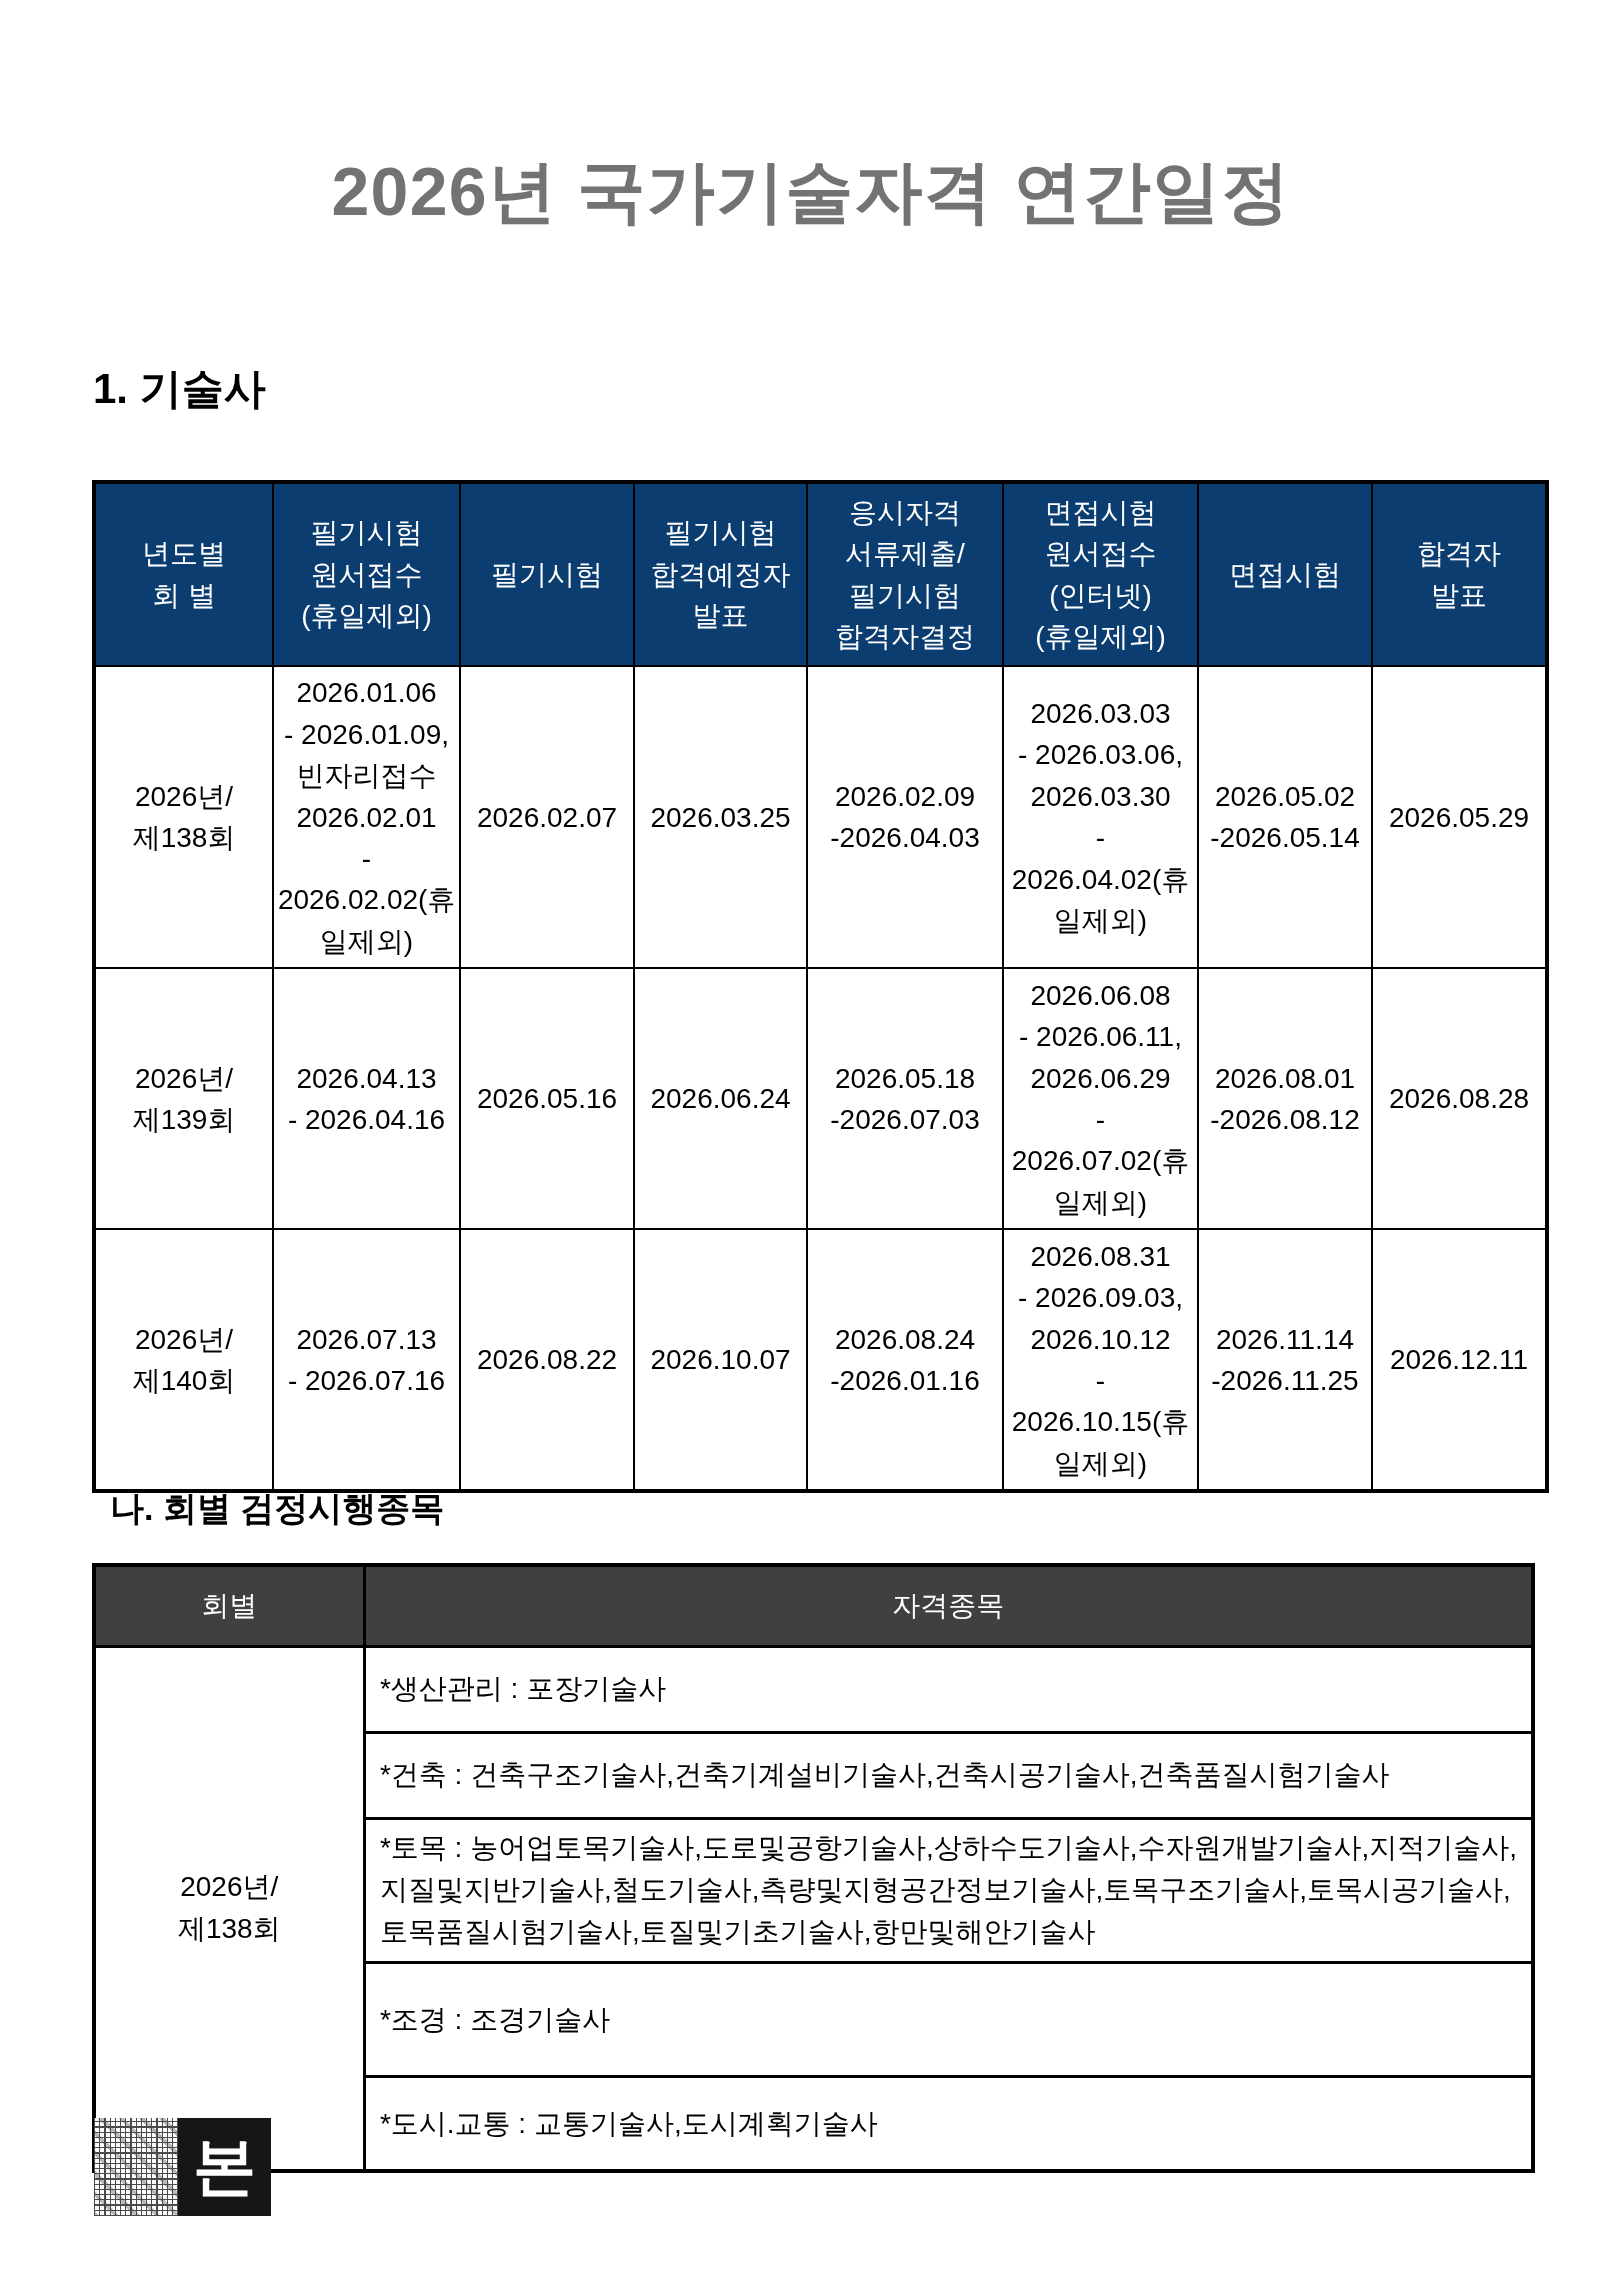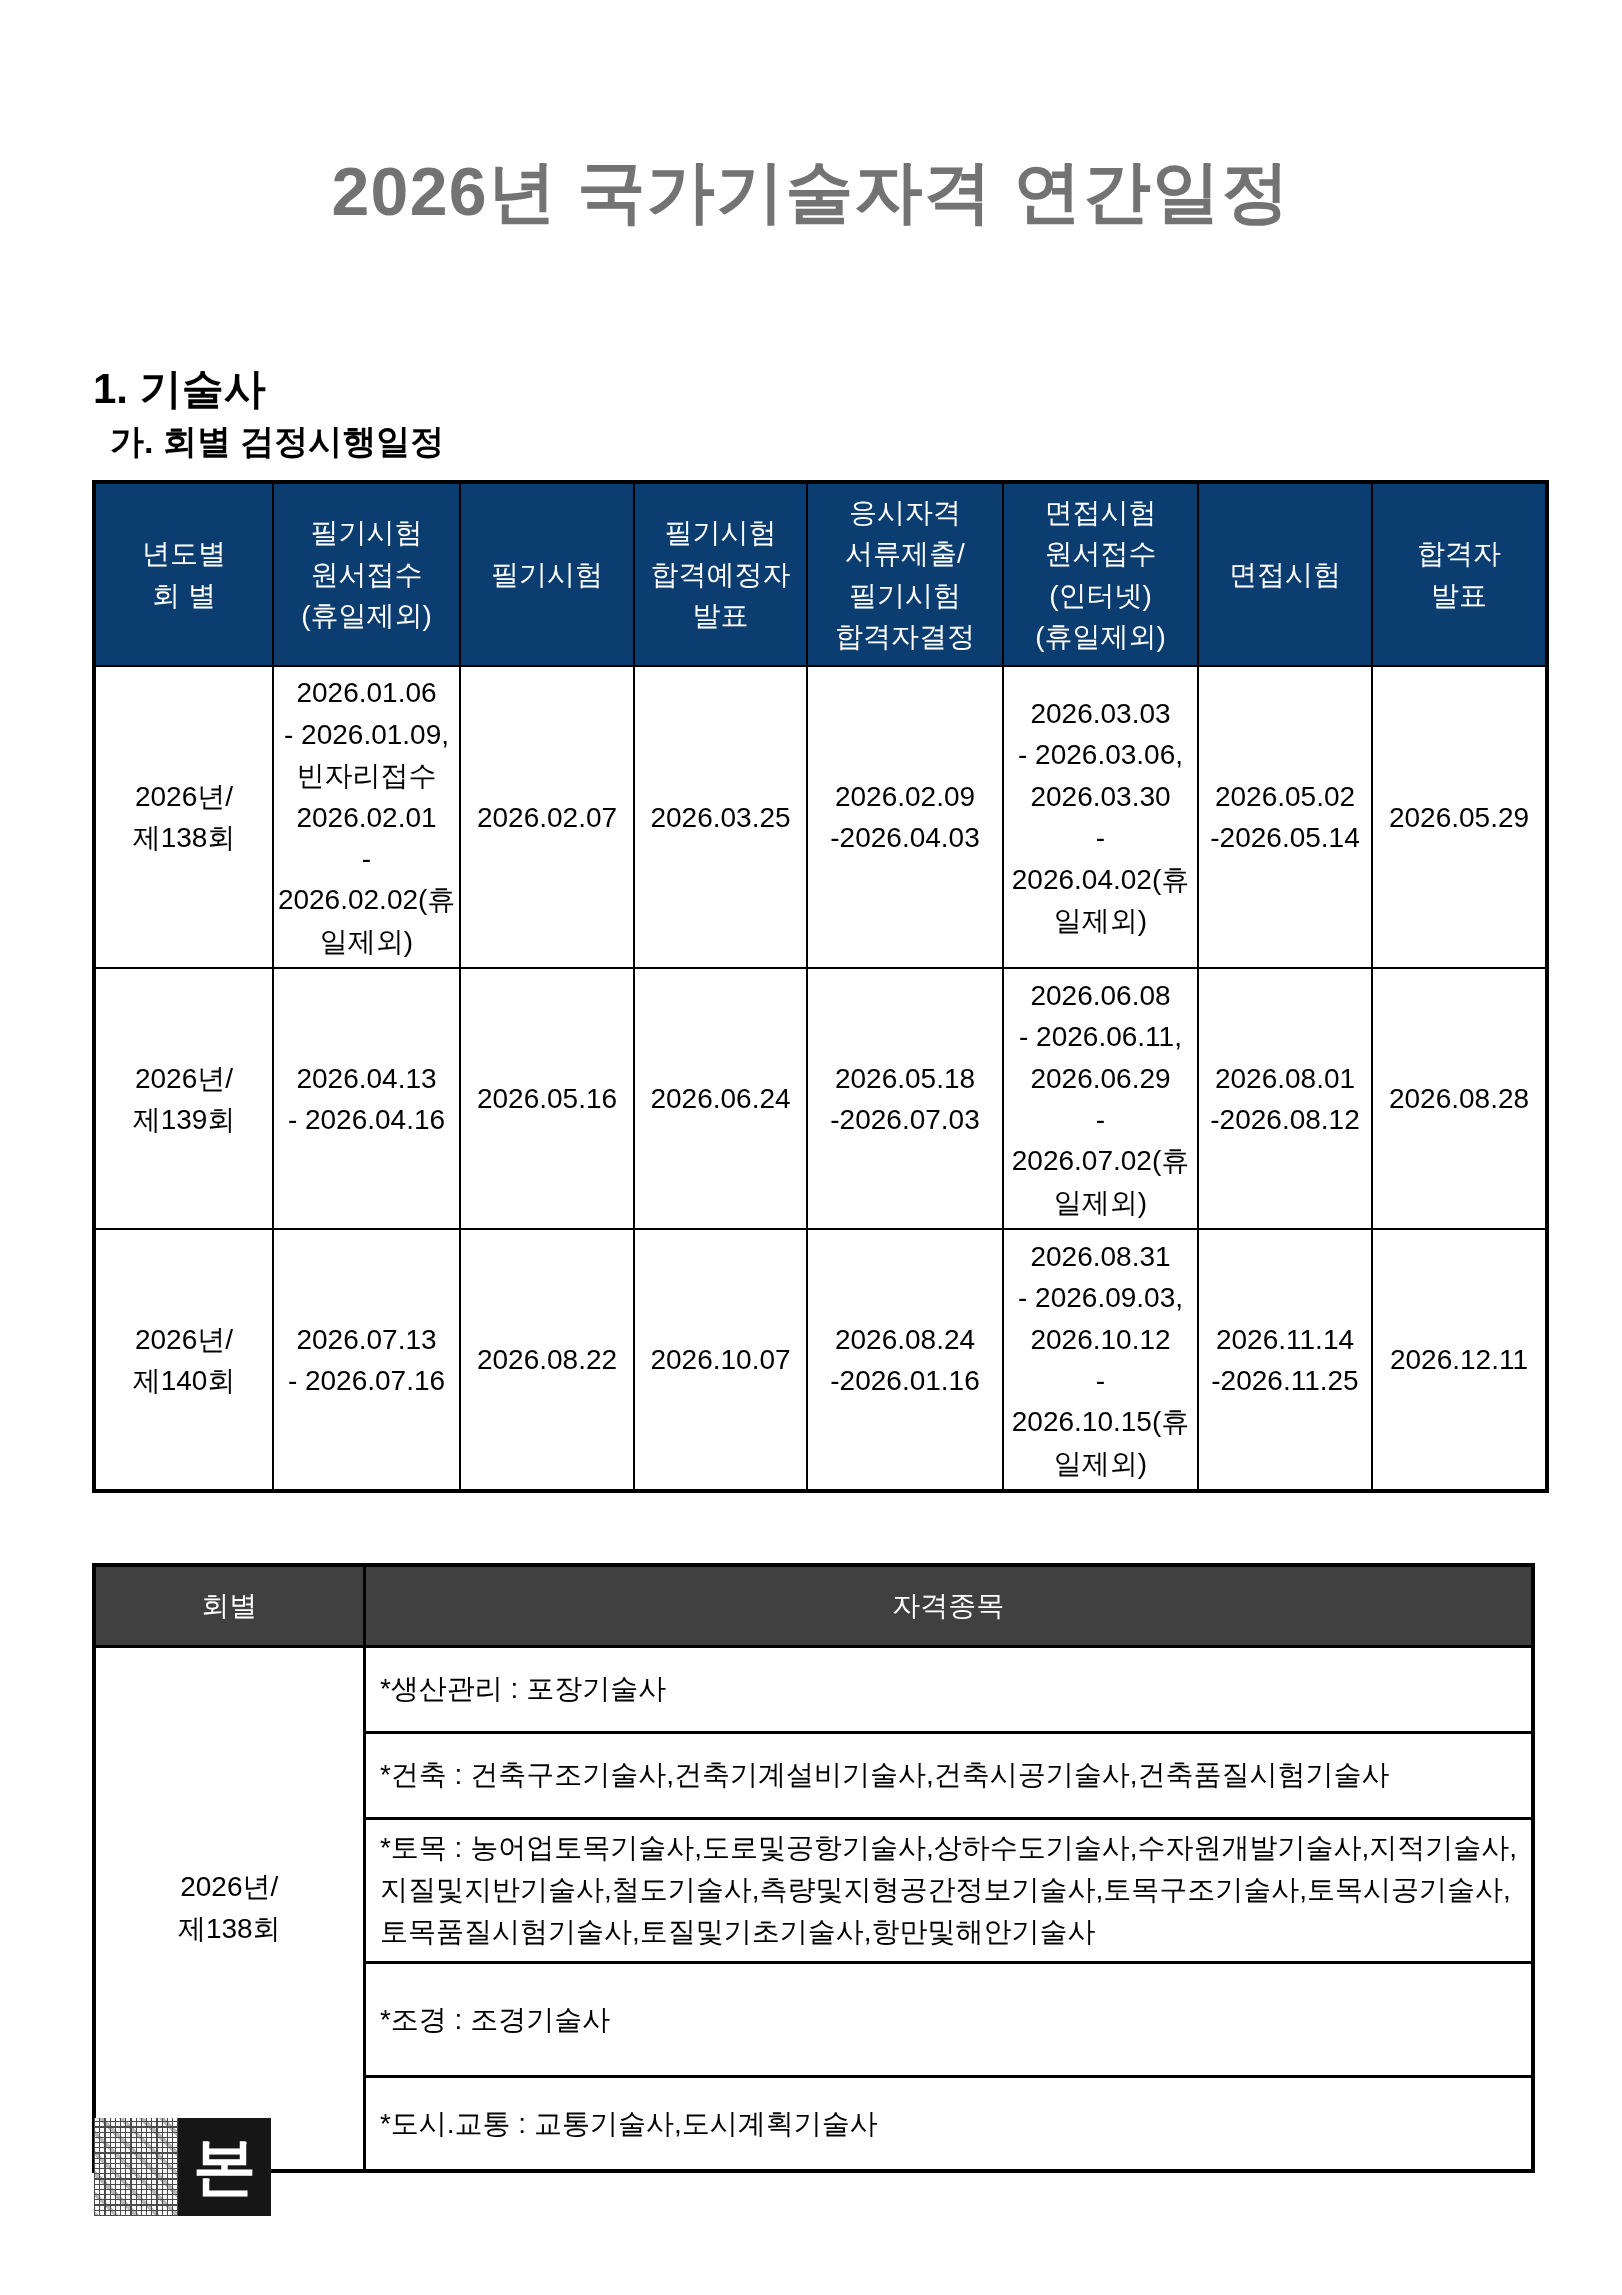--- a/index.html
+++ b/index.html
@@ -112,21 +112,20 @@
   }
 </style>
 </head>
 <body>
 
 <div class="page">
 
   <div class="doc-title">2026년 국가기술자격 연간일정</div>
 
   <div class="h-num">1. 기술사</div>
-  <div class="h-ga">가. 회별 검정시행일정</div>
 
   <table class="sched">
     <colgroup>
       <col style="width:179px">
         <col style="width:187px">
         <col style="width:174px">
         <col style="width:173px">
       <col style="width:196px">
         <col style="width:195px">
         <col style="width:174px">
@@ -213,20 +212,21 @@
 -
 2026.10.15(휴
 일제외)</td>
       <td>2026.11.14
 -2026.11.25</td>
       <td>2026.12.11</td>
     </tr>
   </tbody>
     </table>
 
+  <div class="h-na">나. 회별 검정시행종목</div>
 
   <table class="subj">
     <colgroup>
       <col style="width:270px">
         <col style="width:1169px">
     </colgroup>
     <tbody>
         <tr>
       <th>회별</th>
       <th>자격종목</th>

